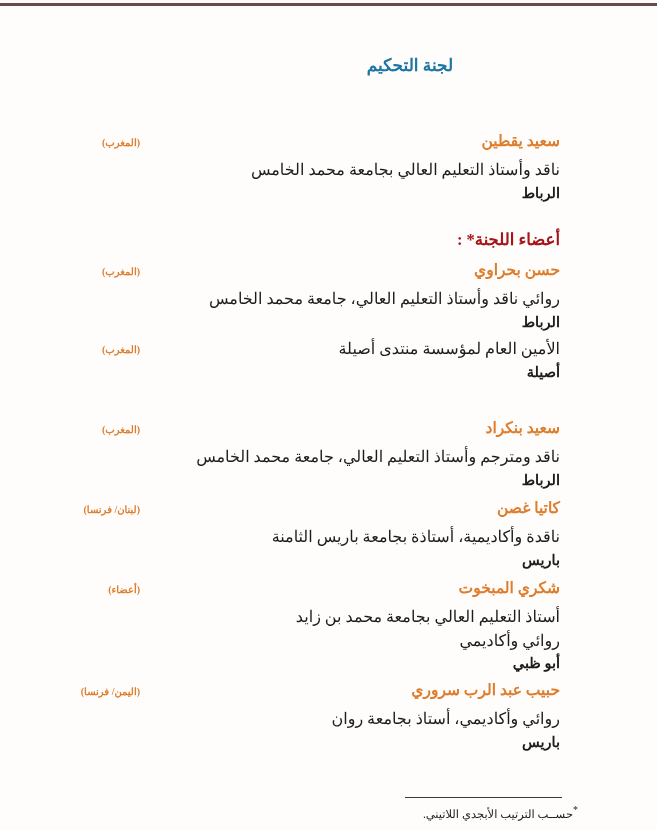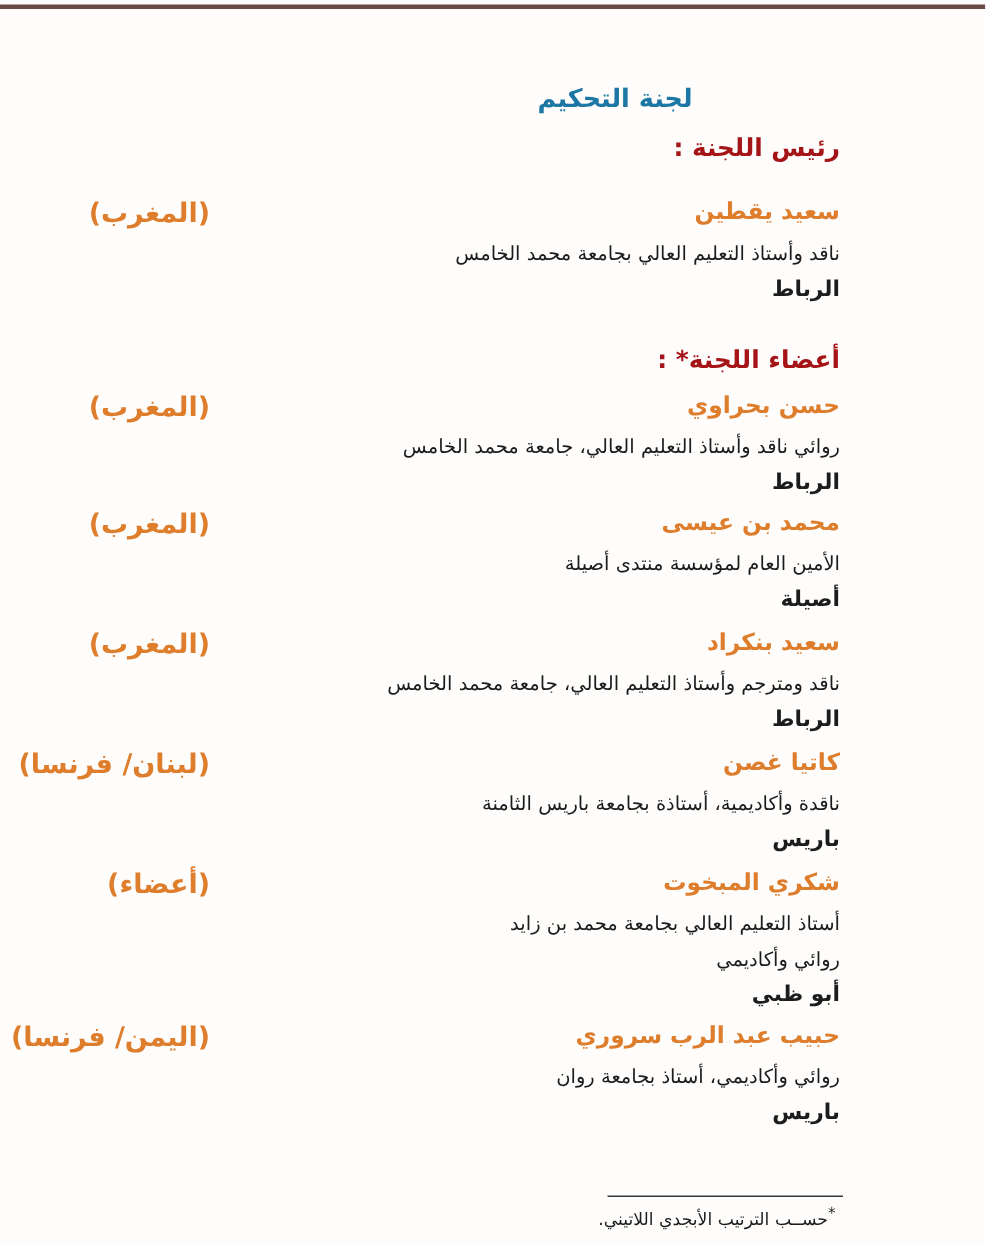--- a/index.html
+++ b/index.html
@@ -13,20 +13,21 @@
   }
   *{margin:0;padding:0;box-sizing:border-box;}
   html,body{background:#fff;}
   body{font-family:"DejaVu Sans","Liberation Sans",sans-serif;}
   .page{
     position:relative;
     width:657px;height:830px;
     background:var(--page_bg);
     overflow:hidden;
     direction:rtl;
+    font-family:Liberation Serif, serif;
   }
   .top-rule{
     position:absolute;top:3px;left:0;width:657px;height:3px;
     background:var(--top_rule);
   }
   .doc-title{
     position:absolute;top:53px;left:260px;width:300px;
     text-align:center;
     color:var(--title_blue);
     font-size:17px;font-weight:bold;
@@ -45,83 +46,81 @@
     position:absolute;left:0;width:560px;
     direction:rtl;text-align:right;
   }
   .entry-name{
     color:var(--accent_orange);
     font-size:15.5px;font-weight:bold;
     line-height:22px;margin-bottom:6px;
   }
   .entry-desc{
     color:var(--text_black);
-    font-size:13px;line-height:23.5px;
+    font-size:16px;line-height:23.5px;
   }
   .entry-city{
     color:var(--text_black);
     font-size:14.5px;font-weight:bold;line-height:23.5px;padding-left:14px;
   }
   .entry-country{
     position:absolute;top:3px;left:0;width:140px;
     text-align:right; 
     direction:rtl;
     color:var(--accent_orange);
-    font-size:18px;font-weight:bold;
+    font-size:10px;font-weight:bold;
     line-height:20px;
     white-space:nowrap;
   }
   .entry-chair{top:130px;}
   .entry-m0{top:259px;}
   .entry-m1{top:337px;}
   .entry-m2{top:417px;}
   .entry-m3{top:497px;}
   .entry-m4{top:577px;}
   .entry-m5{top:679px;}
   .footnote-rule{
     position:absolute;top:797px;left:405px;width:157px;height:0;
     border-top:1px solid var(--rule_gray);
   }
   .footnote{
-    position:absolute;top:802px;right:100px;left:60px;
+    position:absolute;top:802px;right:79px;left:60px;
     text-align:right;
     color:var(--text_black);
     font-size:11.5px;line-height:16px;
   }
   .footnote sup{font-size:10px;vertical-align:super;}
 </style>
 </head>
 <body>
 
 <div class="page">
 
   <div class="top-rule"></div>
 
   <div class="doc-title">لجنة التحكيم</div>
 
-  <div class="section-heading heading-chair">رئيس اللجنة :</div>
 
   <div class="entry entry-chair">
     <div class="entry-name">سعيد يقطين</div>
     <div class="entry-desc">ناقد وأستاذ التعليم العالي بجامعة محمد الخامس</div>
     <div class="entry-city">الرباط</div>
     <div class="entry-country">(المغرب)</div>
   </div>
 
   <div class="section-heading heading-members">أعضاء اللجنة* :</div>
 
   <div class="entry entry-m0">
     <div class="entry-name">حسن بحراوي</div>
     <div class="entry-desc">روائي ناقد وأستاذ التعليم العالي، جامعة محمد الخامس</div>
     <div class="entry-city">الرباط</div>
     <div class="entry-country">(المغرب)</div>
   </div>
 
   <div class="entry entry-m1">
-    <div class="entry-name">محمد بن عيسى</div>
     <div class="entry-desc">الأمين العام لمؤسسة منتدى أصيلة</div>
     <div class="entry-city">أصيلة</div>
     <div class="entry-country">(المغرب)</div>
   </div>
 
   <div class="entry entry-m2">
     <div class="entry-name">سعيد بنكراد</div>
     <div class="entry-desc">ناقد ومترجم وأستاذ التعليم العالي، جامعة محمد الخامس</div>
     <div class="entry-city">الرباط</div>
     <div class="entry-country">(المغرب)</div>

